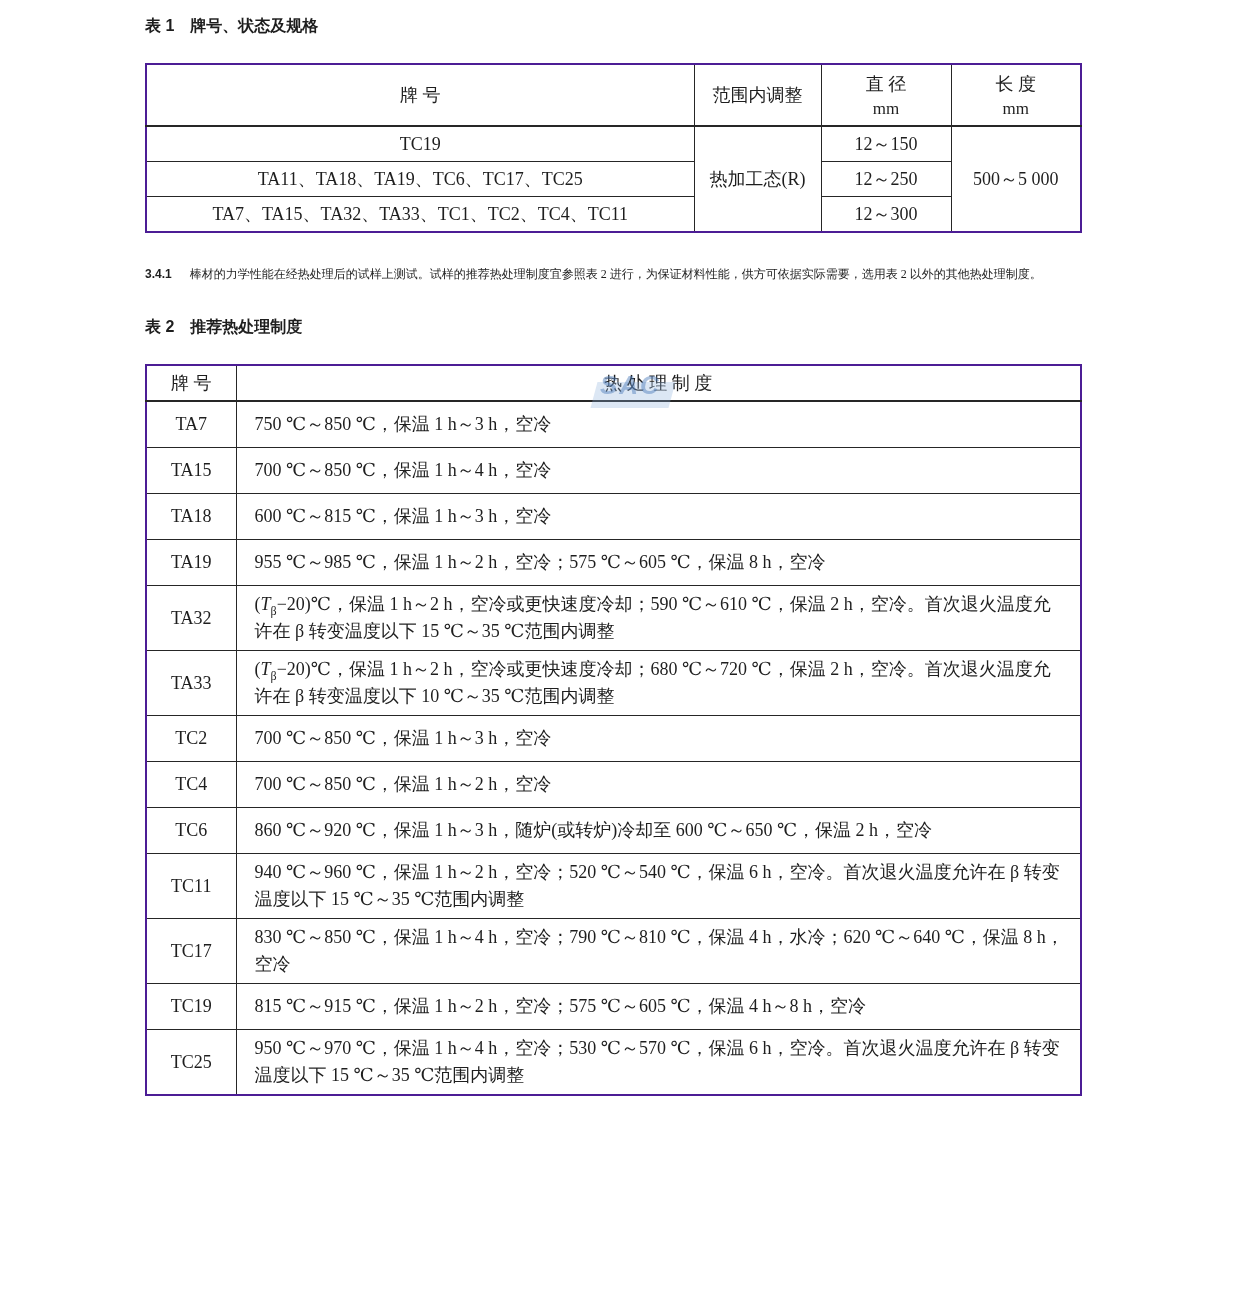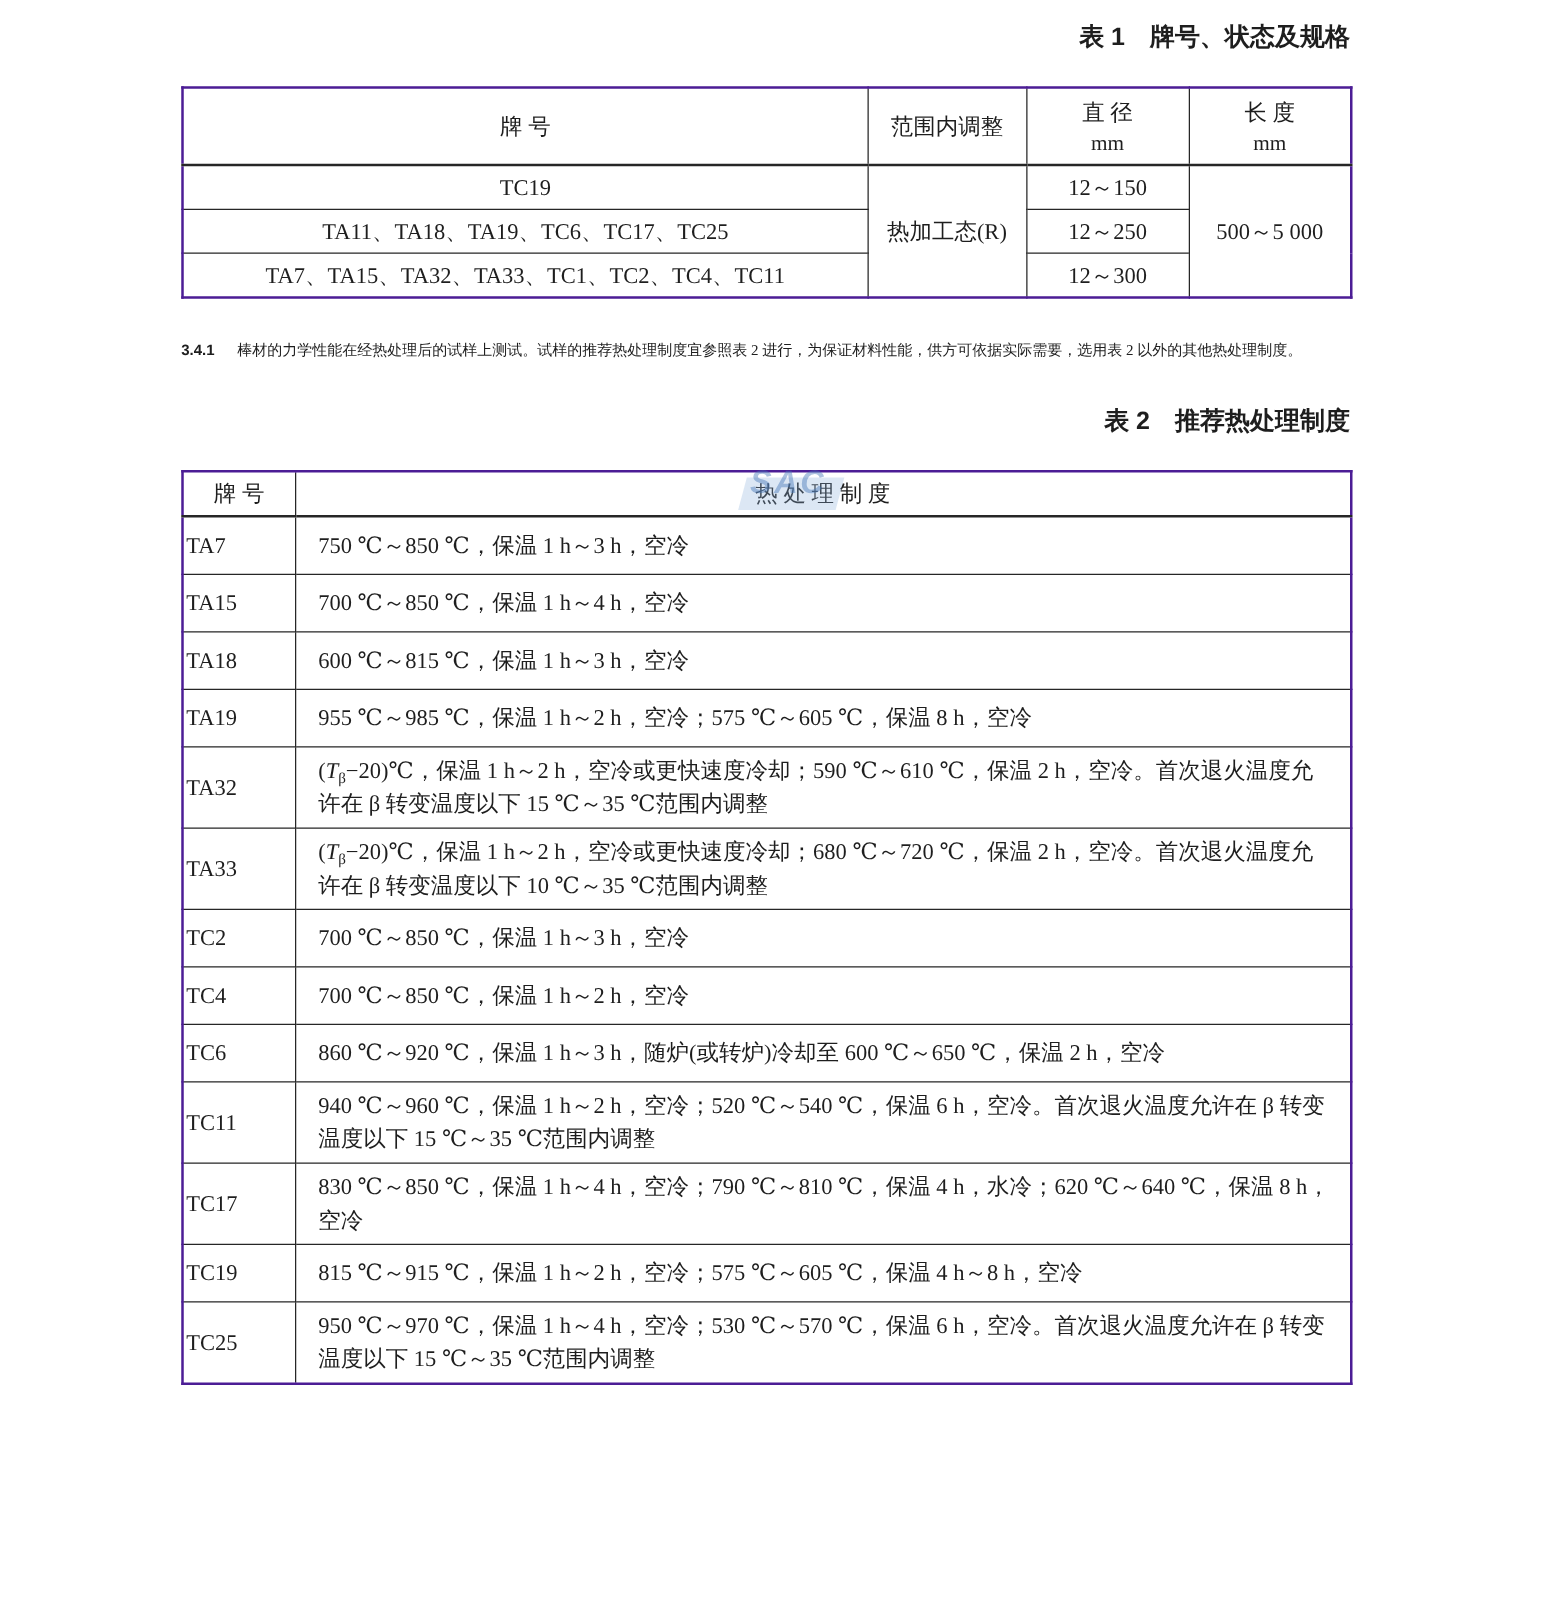--- a/index.html
+++ b/index.html
@@ -7,21 +7,21 @@
     width: 1240px; height: 1298px;
     background: #ffffff;
     color: #1e1e1e;
     font-family: "Liberation Serif", "DejaVu Serif", serif;
   }
   .page { position: relative; width: 1240px; height: 1298px; overflow: hidden; }
   .content { margin-left: 145px; width: 935px; }
 
   .tbl-title {
     font-family: "Liberation Sans", "DejaVu Sans", sans-serif;
-    font-weight: bold; font-size: 20px; text-align: right;
+    font-weight: bold; font-size: 16px; text-align: left;
   }
   .title1 { padding-top: 16px; }
   .title2 { margin-top: 14px; }
 
   table { border-collapse: collapse; width: 935px; table-layout: fixed; }
   table.t1, table.t2 { border: 2px solid #4c1d95; }
   td { border: 1px solid #262626; font-size: 18px; }
 
   
   .t1 { margin-top: 26px; }
@@ -62,21 +62,21 @@
     color: rgba(70, 120, 185, 0.45); letter-spacing: 2px;
   }
 
   
   .t2 { margin-top: 26px; }
   .t2 td { line-height: 27px; vertical-align: middle; }
   .t2 .head td {
     height: 34px; border-bottom: 2px solid #262626;
     text-align: center; padding: 0;
   }
-  .t2 .grade { padding: 0 2px; }
+  .t2 .grade { text-align: center; padding: 0 2px; }
   .t2 .treat { text-align: left; padding: 5px 14px 5px 18px; }
   .t2 .grade-row td { height: 35px; }
   .tvar { font-style: italic; }
   sub { font-size: 12px; line-height: 0; }
 
   col.c1g { width: 548px; } col.c1s { width: 127px; }
   col.c1d { width: 130px; } col.c1l { width: 130px; }
   col.c2g { width: 90px; }  col.c2t { width: 845px; }
 </style>
 </head>

